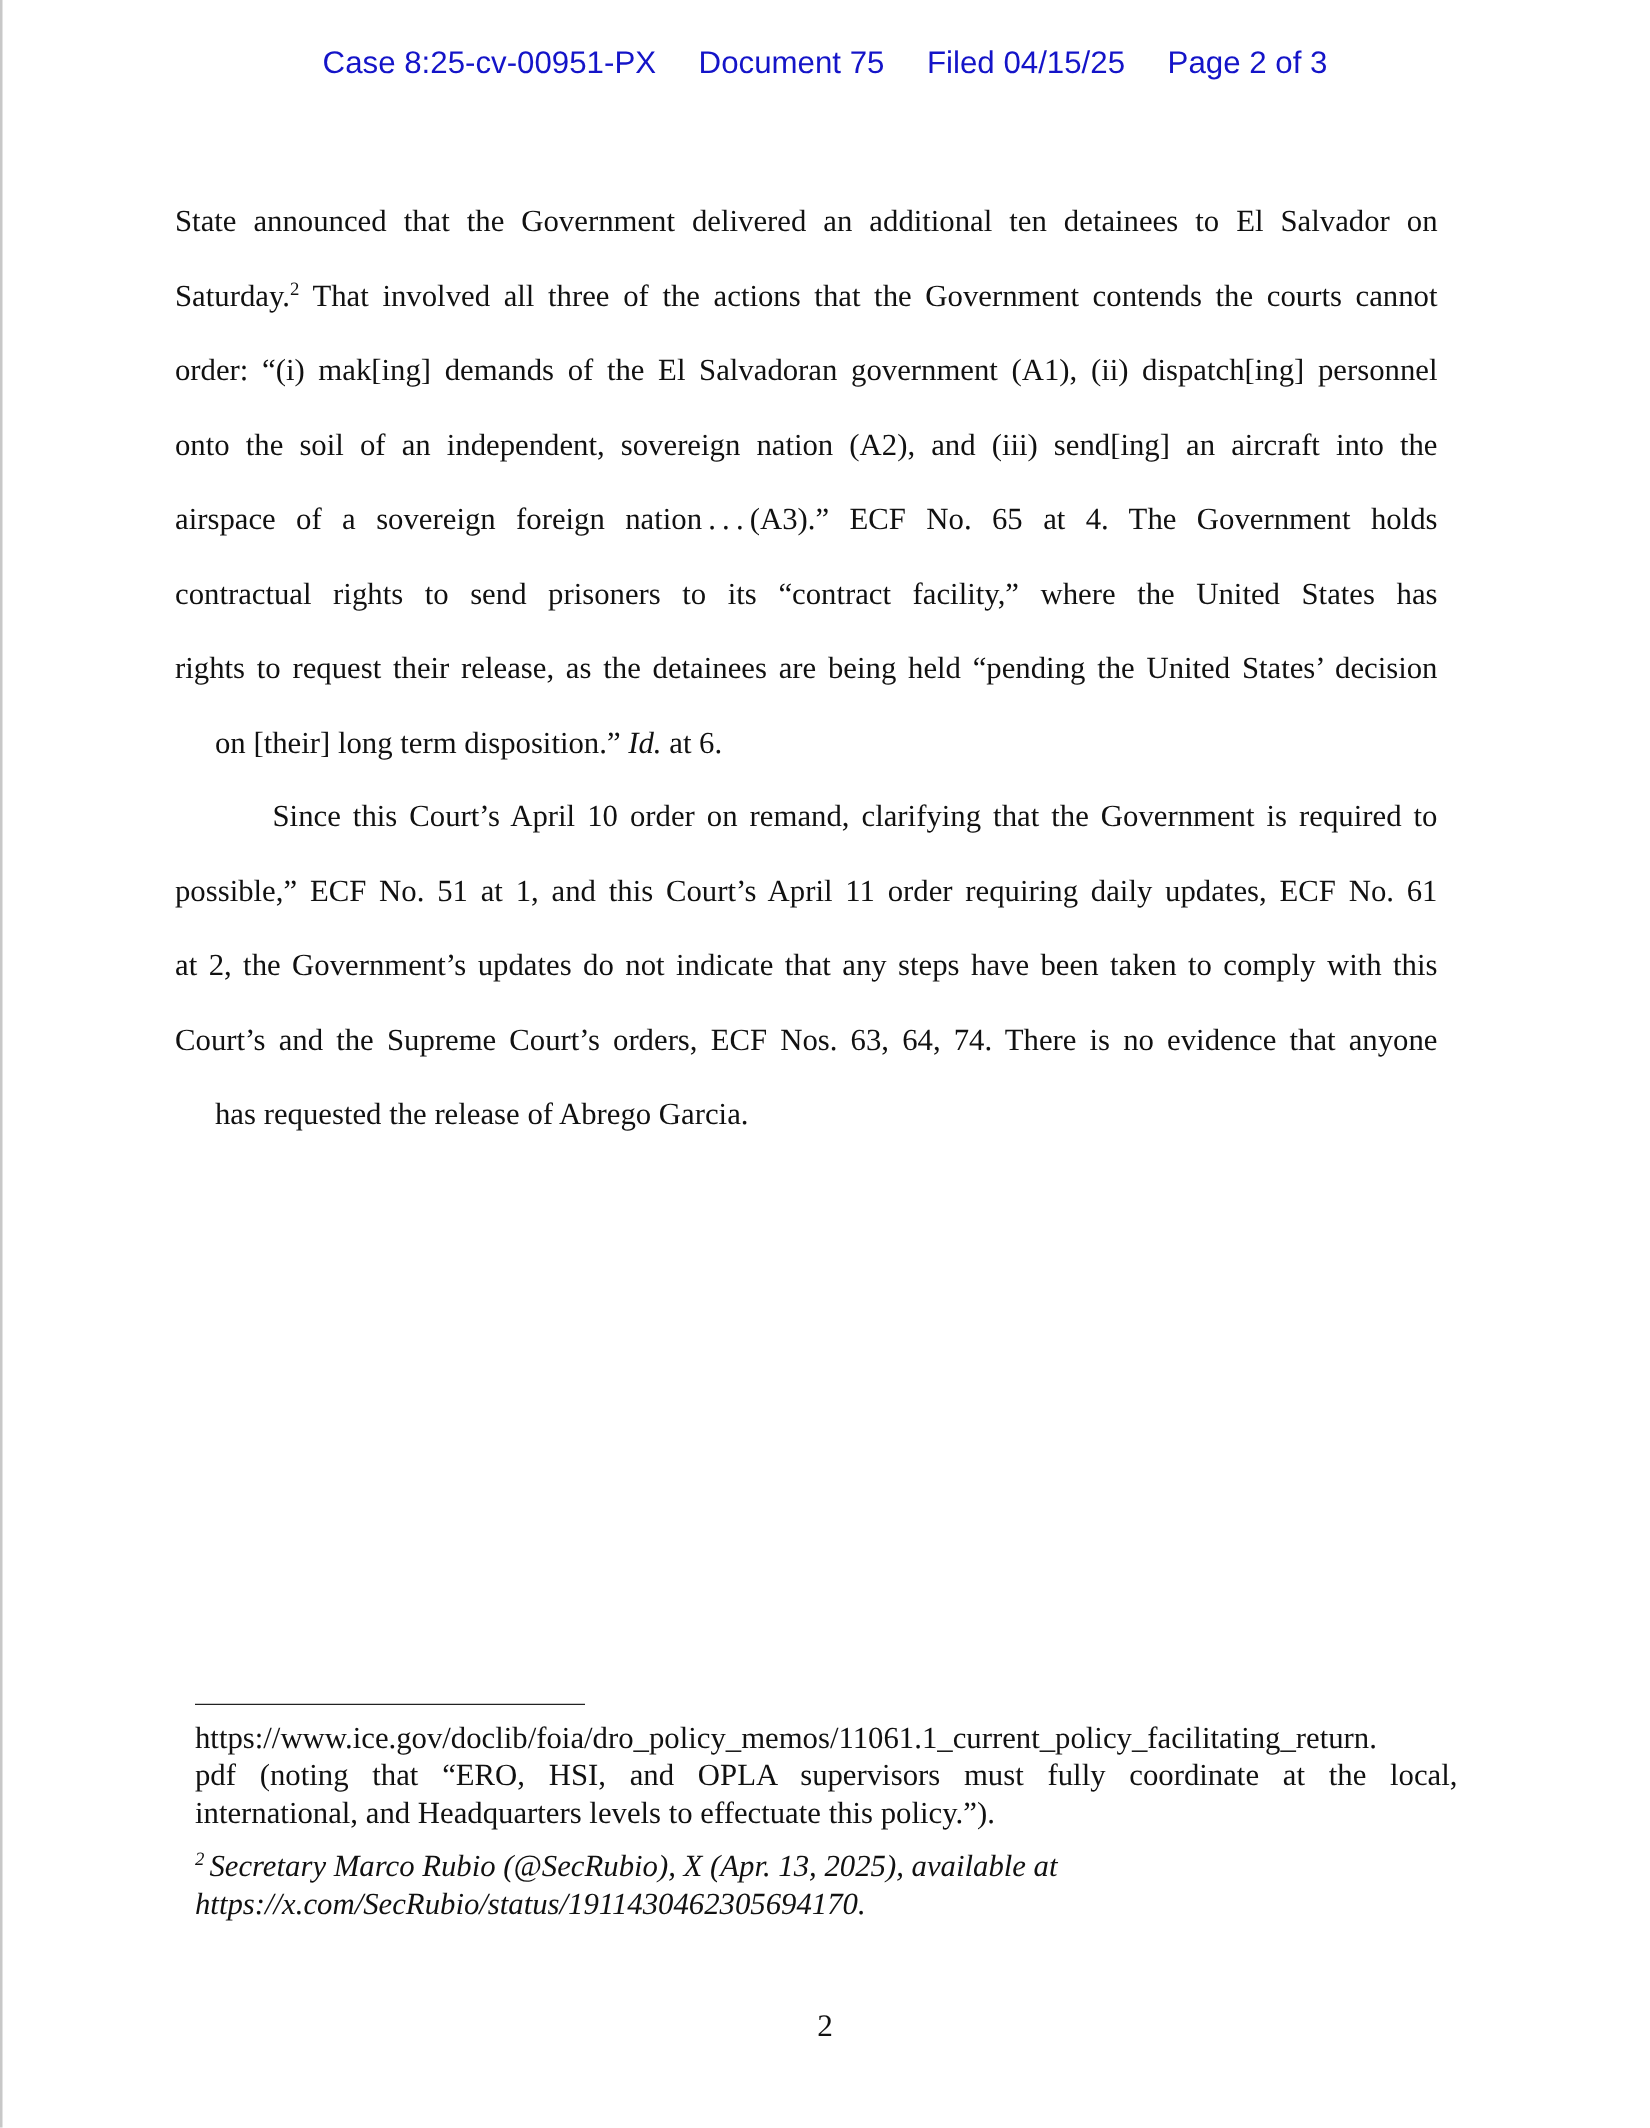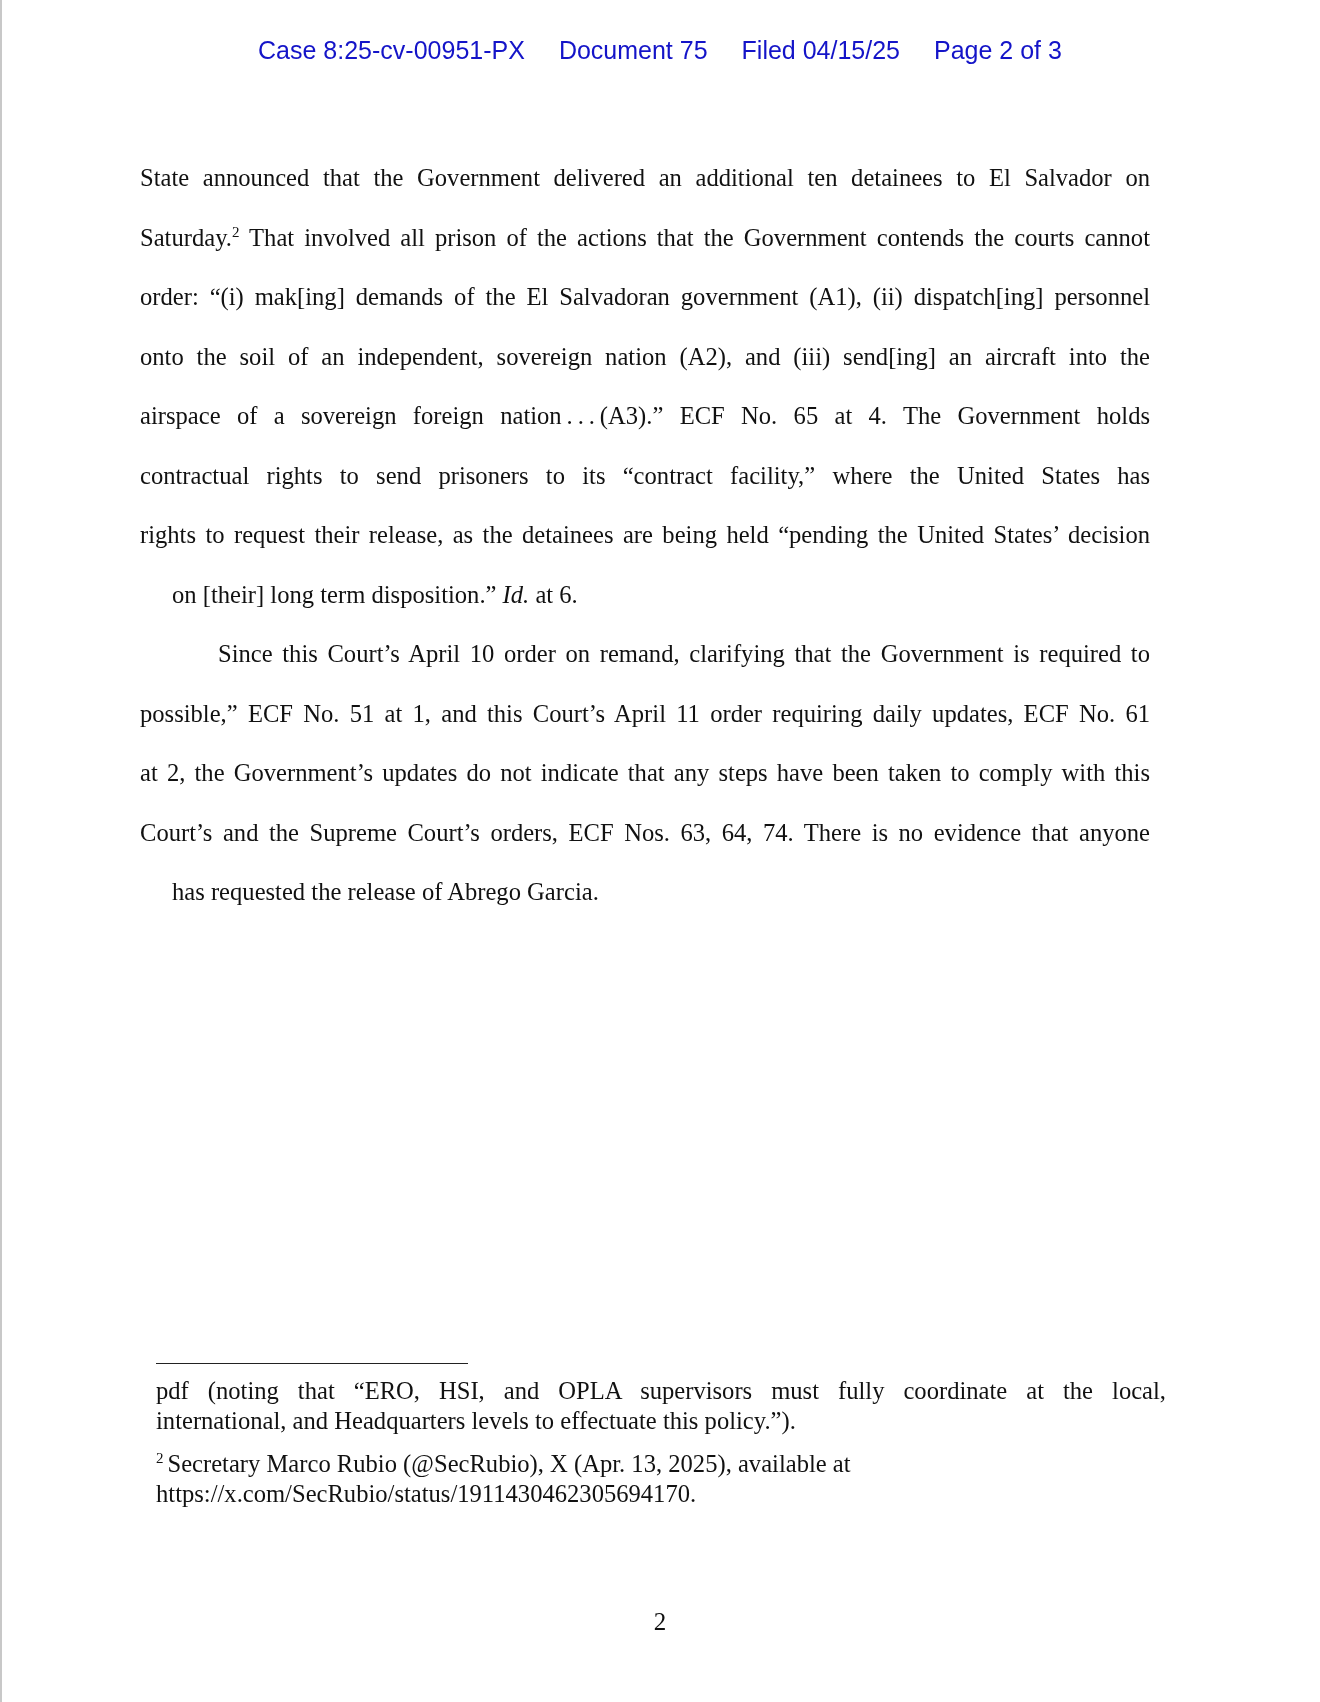--- a/index.html
+++ b/index.html
@@ -79,20 +79,21 @@
   .footnotes .fline {
     display: block;
     white-space: nowrap;
   }
   .footnotes .fline.justify {
     text-align: justify;
     text-align-last: justify;
   }
   .footnote-2 {
     margin-top: 13px;
+    font-style: italic;
   }
   .footnote-2 sup {
     font-size: 15px;
     line-height: 0;
     vertical-align: 9px;
     margin-right: 4px;
   }
   .page-number {
     position: absolute;
     top: 1608px;
@@ -108,41 +109,42 @@
 
 <div class="page-edge"></div>
 
 <div class="header">
   <span>Case 8:25-cv-00951-PX</span><span class="gap"></span><span>Document 75</span><span class="gap"></span><span>Filed 04/15/25</span><span class="gap"></span><span>Page 2 of 3</span>
 </div>
 
 <div class="body-text">
   <p class="para">
     <span class="line">State announced that the Government delivered an additional ten detainees to El Salvador on</span>
-    <span class="line"><span>Saturday.</span><sup class="fn">2</sup> <span>That involved all prison of the actions that the Government contends the courts cannot</span></span>
+    <span class="line"><span>Saturday.</span><sup class="fn">2</sup> <span>That involved all three of the actions that the Government contends the courts cannot</span></span>
     <span class="line">order: “(i) mak[ing] demands of the El Salvadoran government (A1), (ii) dispatch[ing] personnel</span>
     <span class="line">onto the soil of an independent, sovereign nation (A2), and (iii) send[ing] an aircraft into the</span>
     <span class="line">airspace of a sovereign foreign nation . . . (A3).” ECF No. 65 at 4. The Government holds</span>
     <span class="line">contractual rights to send prisoners to its “contract facility,” where the United States has</span>
     <span class="line">rights to request their release, as the detainees are being held “pending the United States’ decision</span>
     <span class="line last"><span>on [their] long term disposition.”</span> <em>Id.</em><span> at 6.</span></span>
   </p>
   <p class="para">
     <span class="line" style="padding-left:78px; box-sizing:border-box;">Since this Court’s April 10 order on remand, clarifying that the Government is required to</span>
     <span class="line">possible,” ECF No. 51 at 1, and this Court’s April 11 order requiring daily updates, ECF No. 61</span>
     <span class="line">at 2, the Government’s updates do not indicate that any steps have been taken to comply with this</span>
     <span class="line">Court’s and the Supreme Court’s orders, ECF Nos. 63, 64, 74. There is no evidence that anyone</span>
     <span class="line last">has requested the release of Abrego Garcia.</span>
   </p>
 </div>
 
 <div class="footnote-rule"></div>
 
 <div class="footnotes">
   <div class="footnote-continued">
+    <span class="fline">https://www.ice.gov/doclib/foia/dro_policy_memos/11061.1_current_policy_facilitating_return.</span>
     <span class="fline justify">pdf (noting that “ERO, HSI, and OPLA supervisors must fully coordinate at the local,</span>
     <span class="fline">international, and Headquarters levels to effectuate this policy.”).</span>
   </div>
   <div class="footnote-2">
     <span class="fline"><sup>2</sup><span>Secretary Marco Rubio (@SecRubio), X (Apr. 13, 2025), available at</span></span>
     <span class="fline">https://x.com/SecRubio/status/1911430462305694170.</span>
   </div>
 </div>
 
 <div class="page-number">2</div>

